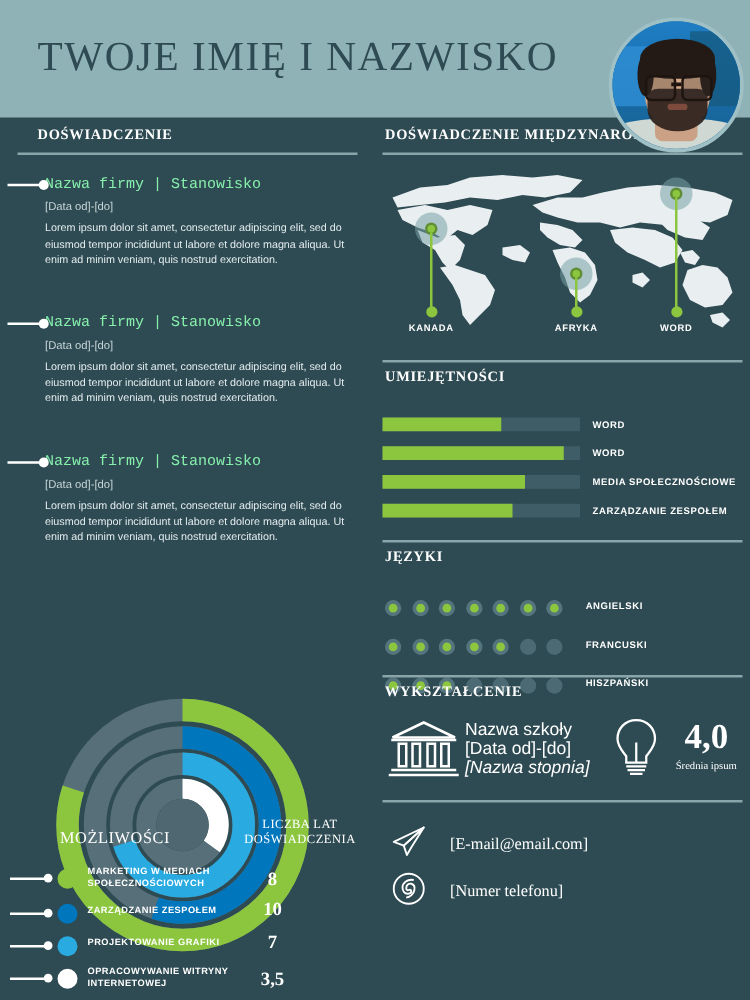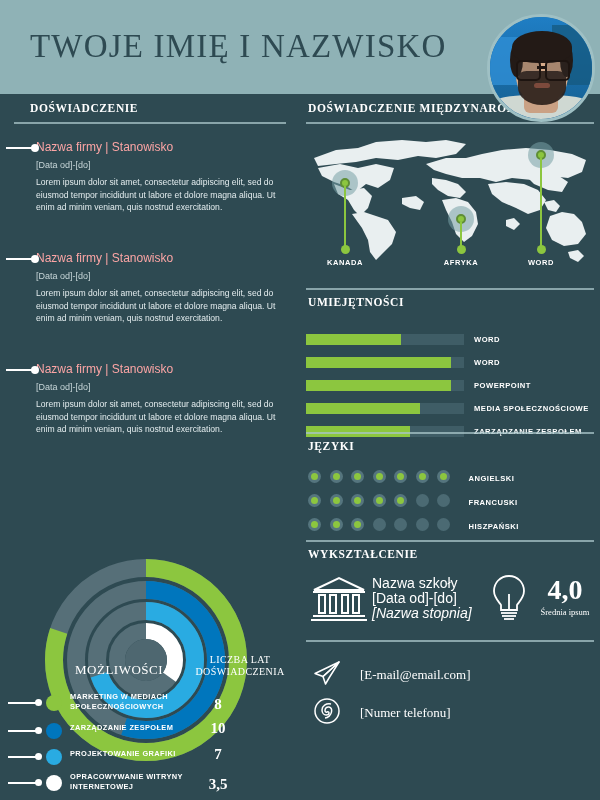--- a/index.html
+++ b/index.html
@@ -55,22 +55,22 @@
     font-weight:bold;
     white-space:nowrap;
   }
   .rule{height:1.5px;background:#a8c4c8;opacity:.75;}
 
   
   .exp{position:relative;}
   .exp-bullet-line{position:absolute;left:-30px;top:7px;width:26px;height:1.5px;background:#ffffff;}
   .exp-bullet-dot{position:absolute;left:-5px;top:3.5px;width:8px;height:8px;border-radius:50%;background:#ffffff;}
   .exp-title{
-    font-family:Liberation Sans, sans-serif;
-    font-size:12px;color:#fca5a5;white-space:nowrap;
+    font-family:Liberation Mono, monospace;
+    font-size:12px;color:#86efac;white-space:nowrap;
   }
   .exp-date{
     font-family:"Liberation Sans", sans-serif;
     font-size:9px;color:#c7d6d8;margin-top:6px;
   }
   .exp-body{
     font-family:"Liberation Sans", sans-serif;
     font-size:8.6px;line-height:12.6px;color:#e3ecee;margin-top:6px;
     width:245px;
   }
@@ -89,21 +89,21 @@
   
   .bar-row{position:relative;height:11px;margin-bottom:5.5px;display:flex;align-items:center;margin-top:12px;}
   .bar-track{width:158px;height:11px;background:#3f5d66;}
   .bar-fill{height:11px;background:#8cc63f;}
   .bar-label{
     margin-left:10px;font-size:7.6px;color:#ffffff;letter-spacing:.5px;font-weight:bold;
     white-space:nowrap;
   }
 
   
-  .lang-row{display:flex;align-items:flex-end;height:17px;margin-bottom:7px;}
+  .lang-row{display:flex;align-items:flex-start;height:17px;margin-bottom:7px;margin-top:14px;}
   .lang-dot{width:13px;height:13px;border-radius:50%;margin-right:8.5px;background:#4b6a73;position:relative;}
   .lang-dot.on{background:#55757e;}
   .lang-dot.on:after{content:"";position:absolute;left:3px;top:3px;width:7px;height:7px;border-radius:50%;background:#8cc63f;}
   .lang-label{margin-left:10px;font-size:7.6px;color:#ffffff;letter-spacing:.5px;font-weight:bold;white-space:nowrap;}
 
   
   .edu-txt{font-size:14px;color:#ffffff;line-height:15px;}
   .edu-txt .it{font-style:italic;}
   .grade-num{font-family:"Liberation Serif", serif;font-size:28px;color:#ffffff;font-weight:bold;line-height:1;}
   .grade-cap{font-family:"Liberation Serif", serif;font-size:8.5px;color:#ffffff;margin-top:3px;}
@@ -194,21 +194,21 @@
           <circle cx="108" cy="108" r="49" fill="none" stroke="#566f78" stroke-width="18"></circle>
           <circle id="ring3" cx="108" cy="108" r="49" fill="none" stroke="#29abe2" stroke-width="18" stroke-dasharray="215.51325603625978 307.8760800517997"></circle>
 
           <circle cx="108" cy="108" r="29" fill="none" stroke="#566f78" stroke-width="16"></circle>
           <circle id="ring4" cx="108" cy="108" r="29" fill="none" stroke="#ffffff" stroke-width="16" stroke-dasharray="63.7743308678728 182.212373908208"></circle>
         </g>
         <circle cx="108" cy="108" r="21" fill="#4e6770"></circle>
       </svg>
     </div>
 
-    <div style="position:absolute;left:75px;top:568px;" class="cap-head">MOŻLIWOŚCI</div>
+    <div style="position:absolute;left:48px;top:568px;" class="cap-head">MOŻLIWOŚCI</div>
     <div style="position:absolute;left:186px;top:560px;width:108px;text-align:center;
                 font-family:'Liberation Serif',serif;font-size:10px;color:#ffffff;line-height:12px;letter-spacing:.4px;">
       <div>LICZBA LAT</div>
       <div>DOŚWIADCZENIA</div>
     </div>
 
     <div style="position:absolute;left:8px;top:597px;width:286px;">
       <div class="cap-row" style="height:28px;">
         <div class="cap-line"></div>
         <div class="cap-smalldot"></div>
@@ -298,26 +298,20 @@
         <div class="bar-label">WORD</div>
       </div>
       <div class="bar-row">
         <div class="bar-track">
           <div class="bar-fill" id="sk1" style="width: 145.36px;"></div>
         </div>
         <div class="bar-label">WORD</div>
       </div>
       <div class="bar-row">
         <div class="bar-track">
-          <div class="bar-fill" id="sk2" style="width: 145.36px;"></div>
-        </div>
-        <div class="bar-label">POWERPOINT</div>
-      </div>
-      <div class="bar-row">
-        <div class="bar-track">
           <div class="bar-fill" id="sk3" style="width: 113.76px;"></div>
         </div>
         <div class="bar-label">MEDIA SPOŁECZNOŚCIOWE</div>
       </div>
       <div class="bar-row">
         <div class="bar-track">
           <div class="bar-fill" id="sk4" style="width: 104.28px;"></div>
         </div>
         <div class="bar-label">ZARZĄDZANIE ZESPOŁEM</div>
       </div>

